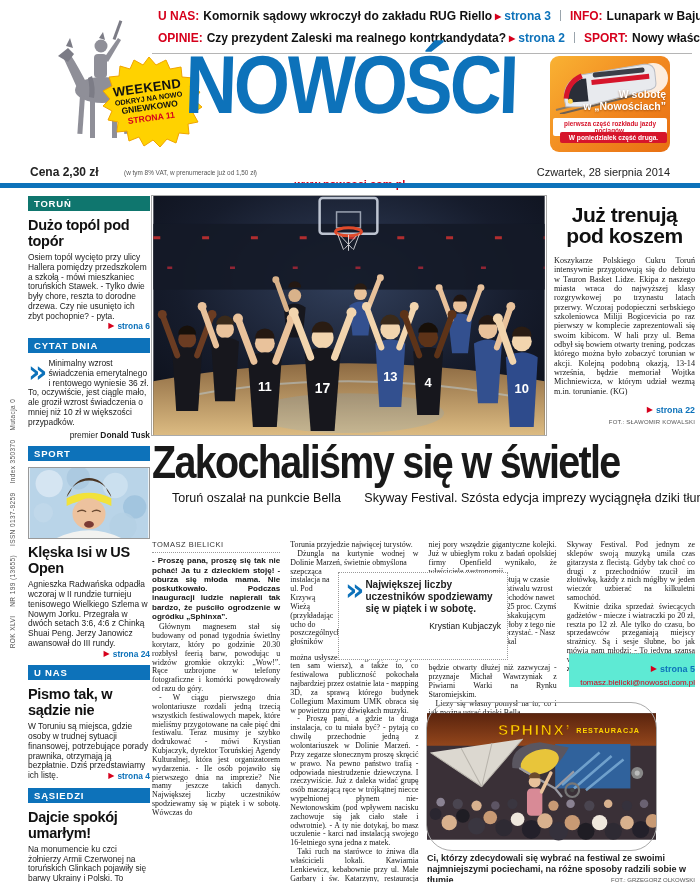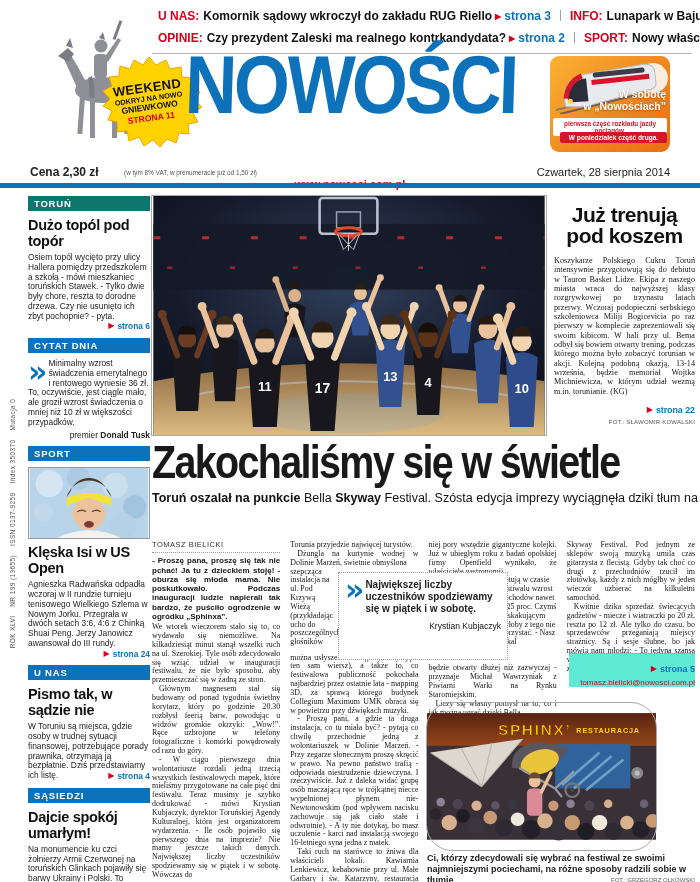--- a/index.html
+++ b/index.html
@@ -81,21 +81,21 @@
                       margin:6px 0 9px; color:#111; }
   .right-article p { font-family:"Liberation Serif",serif; font-size:8.2px; line-height:1.14; text-align:justify; color:#161616; }
   .ra-page { text-align:right; margin-top:3px; }
   .ra-page b { color:#0d72ba; font-size:8.8px; }
   .photo-credit { text-align:right; font-size:6px; color:#555; margin-top:2px; letter-spacing:.2px; }
 
   .lead { position:absolute; left:152px; top:437px; width:546px; }
   .lead h1 { font-size:47px; font-weight:800; letter-spacing:-2px; white-space:nowrap; color:#191919;
              transform:scaleX(.84); transform-origin:left center; line-height:1.05; }
   .standfirst { font-size:12.5px; color:#111; margin-top:5px; white-space:nowrap; }
-  .standfirst b { font-weight:700; }
+  .standfirst b { font-weight:400;margin-left:20px; }
 
   .cols { position:absolute; left:152px; top:541px; width:543px; height:341px; display:flex; gap:10px; overflow:hidden; }
   .col { flex:1; font-family:"Liberation Serif",serif; font-size:7.9px; line-height:1.12; text-align:justify; color:#161616; }
   .col p { text-indent:7px; }
   .col p.ni { text-indent:0; }
   .byline { font-size:7.5px; letter-spacing:.5px; color:#333; font-family:"Liberation Sans",sans-serif;
             border-bottom:1px dotted #999; padding-bottom:3px; margin-bottom:3px; }
   .lead-p { font-family:"Liberation Sans",sans-serif; font-weight:700; font-size:8px; line-height:1.16;
             text-indent:0 !important; margin-bottom:2px; }
   .narrow   { width:46px; min-height:86px; }
@@ -391,21 +391,20 @@
 
   <section class="lead">
     <h1>Zakochaliśmy się w świetle</h1>
     <p class="standfirst"><b>Toruń oszalał na punkcie</b> <span>Bella</span> <b>Skyway</b> <span>Festival. Szósta edycja imprezy wyciągnęła dziki tłum na ulice</span></p>
   </section>
 
   <section class="cols">
     <div class="col">
       <div class="byline">TOMASZ BIELICKI</div>
       <p class="lead-p">- Proszę pana, proszę się tak nie pchać! Ja tu z dzieckiem stoję! - oburza się młoda mama. Nie poskutkowało. Podczas inauguracji ludzie napierali tak bardzo, że puściło ogrodzenie w ogródku „Sphinxa”.</p>
-      <p class="ni">We wtorek wieczorem stało się to, co wydawało się niemożliwe. Na kilkadziesiąt minut stanął wszelki ruch na ul. Szerokiej. Tyle osób zdecydowało się wziąć udział w inauguracji festiwalu, że nie było sposobu, aby przemieszczać się w żadną ze stron.</p>
       <p>Głównym magnesem stał się budowany od ponad tygodnia świetlny korytarz, który po godzinie 20.30 rozbłysł feerią barw, powodując u widzów gromkie okrzyki: „Wow!”. Ręce uzbrojone w telefony fotograficzne i komórki powędrowały od razu do góry.</p>
       <p>- W ciągu pierwszego dnia wolontariusze rozdali jedną trzecią wszystkich festiwalowych mapek, które mieliśmy przygotowane na całe pięć dni festiwalu. Teraz musimy je szybko dodrukować - mówi Krystian Kubjaczyk, dyrektor Toruńskiej Agendy Kulturalnej, która jest organizatorem wydarzenia. - Ile osób pojawiło się pierwszego dnia na imprezie? Nie mamy jeszcze takich danych. Największej liczby uczestników spodziewamy się w piątek i w sobotę. Wówczas do</p>
     </div>
     <div class="col">
       <p class="ni">Torunia przyjedzie najwięcej turystów.</p>
       <p>Dżungla na kurtynie wodnej w Dolinie Marzeń, świetnie obmyślona</p>
       <div class="narrow">
           <p>szepcząca instalacja na ul. Pod Krzywą Wieżą (przykładając ucho do poszczególnych głośników</p>
         </div>
       <p class="ni">można usłyszeć różne głosy, recytujące ten sam wiersz), a także to, co festiwalowa publiczność pokochała najbardziej przez ostatnie lata - mapping 3D, za sprawą którego budynek Collegium Maximum UMK obraca się w powietrzu przy dźwiękach muzyki.</p>

